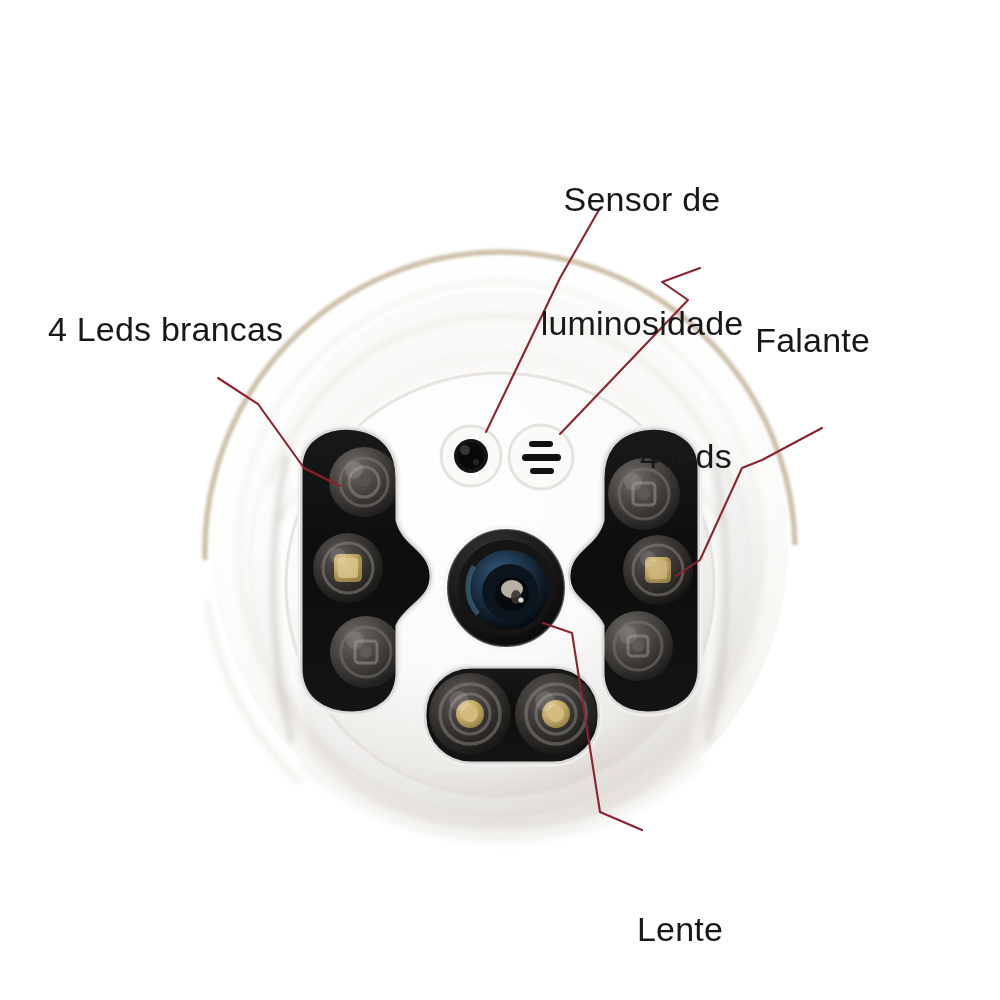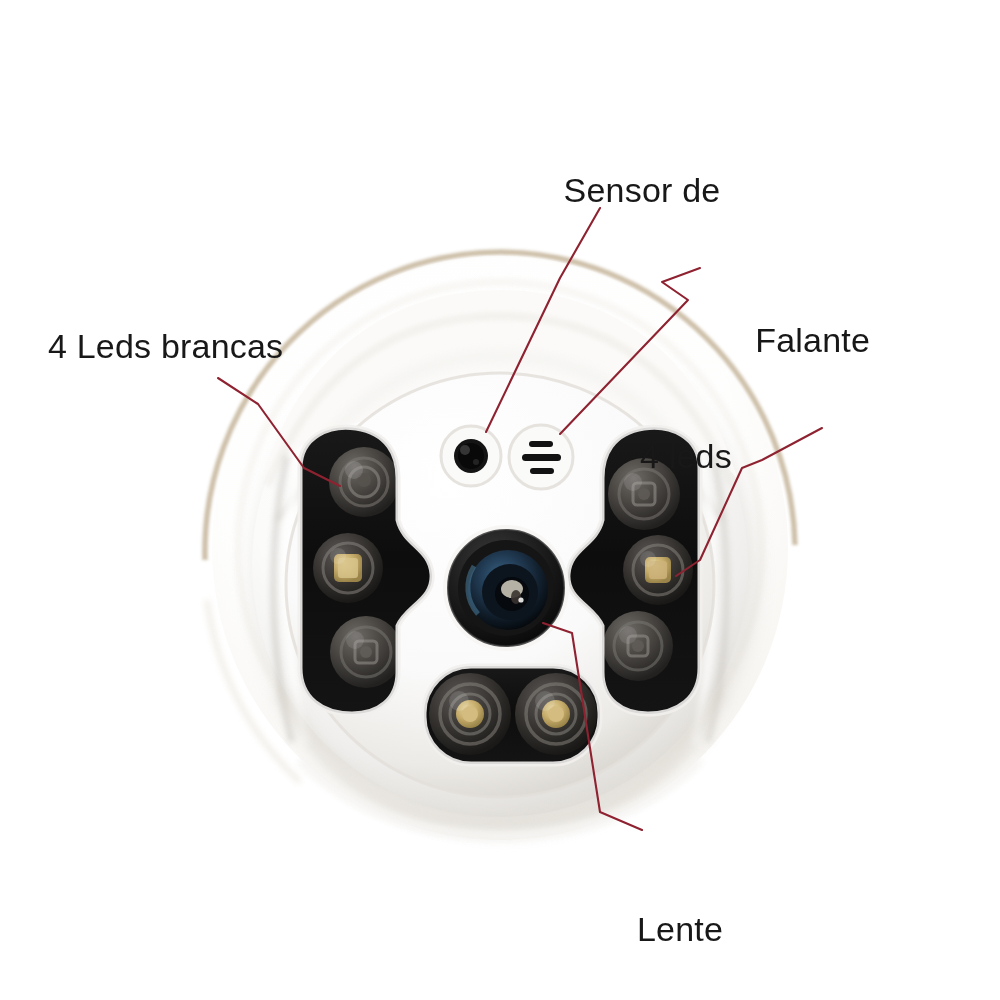--- a/index.html
+++ b/index.html
@@ -24,22 +24,22 @@
     font-size: 34px;
     line-height: 1.22;
     letter-spacing: 0.2px;
     white-space: pre;
     font-weight: 400;
   }
   .callout.center { text-align: center; }
   .callout.right  { text-align: right; }
   .callout.left   { text-align: left; }
 
-  #label-sensor      { left: 492px; top: 87px;  width: 300px; text-align: center; }
-  #label-leds-brancas{ left: 48px;  top: 243px; width: 320px; text-align: left; }
+  #label-sensor      { left: 492px; top: 96px;  width: 300px; text-align: center; }
+  #label-leds-brancas{ left: 48px;  top: 226px; width: 320px; text-align: left; }
   #label-falante     { left: 660px; top: 237px; width: 210px; text-align: right; }
   #label-leds-ir     { left: 640px; top: 353px; width: 345px; text-align: left; }
   #label-lente       { left: 570px; top: 826px; width: 220px; text-align: center; }
 
   
   #art { position: absolute; left: 0; top: 0; width: 1000px; height: 1000px; }
   .leader {
     fill: none;
     stroke: #8f2230;
     stroke-width: 2.1;
@@ -357,20 +357,21 @@
       <path class="leader" d="M 218,378 L 258,404 L 304,468 L 340,486"></path>
 
       <path class="leader" d="M 822,428 L 762,460 L 742,468 L 700,560 L 676,576"></path>
 
       <path class="leader" d="M 543,623 L 572,633 L 600,812 L 642,830"></path>
     </g>
   </svg>
 
   <div class="callout center" id="label-sensor">
     <div>Sensor de</div>
+    <div>luminosidade</div>
   </div>
 
   <div class="callout left" id="label-leds-brancas">
     <div>4 Leds brancas</div>
   </div>
 
   <div class="callout right" id="label-falante">
     <div>Falante</div>
   </div>
 

